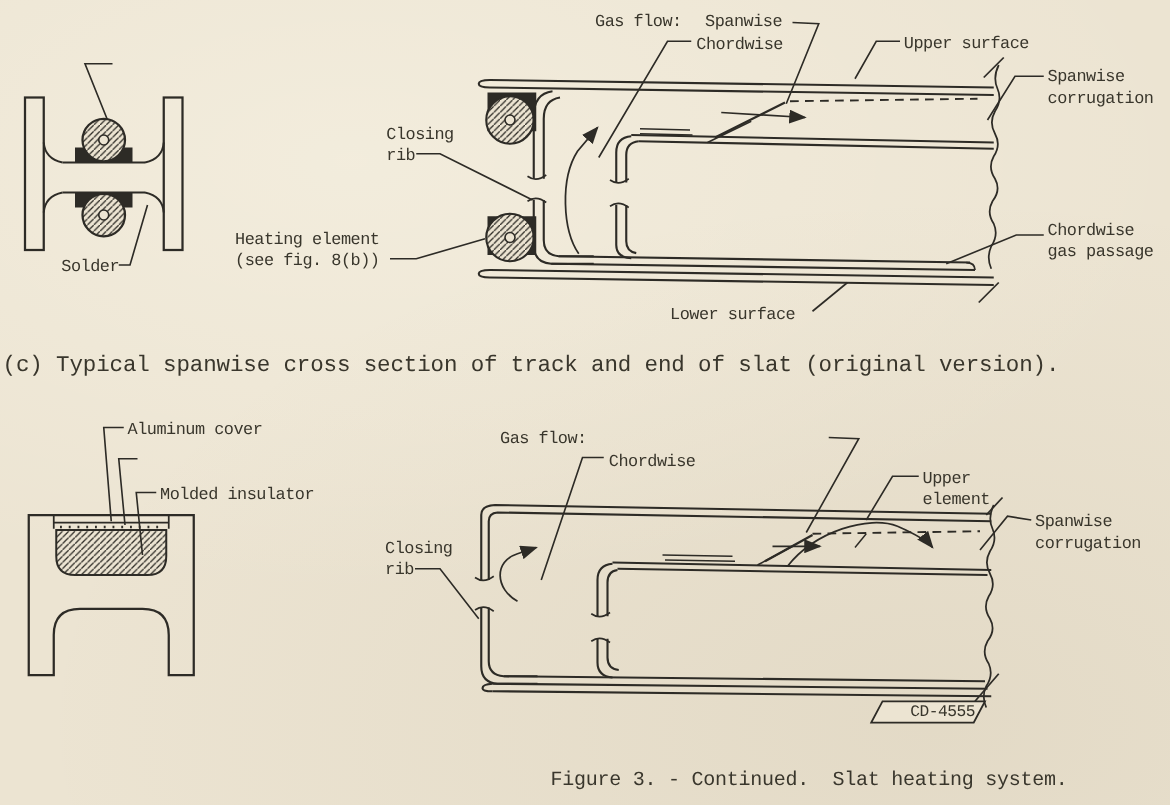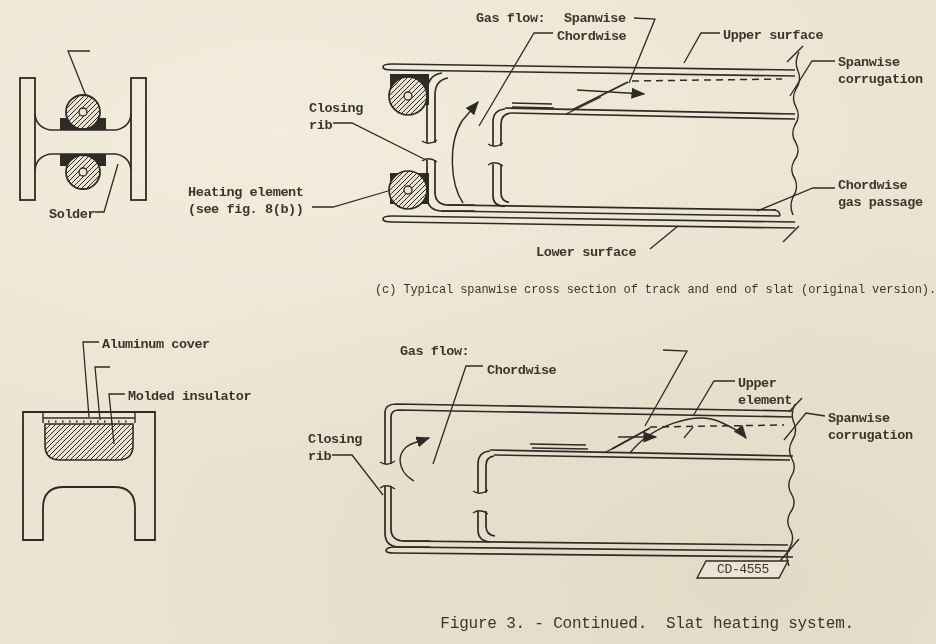--- a/index.html
+++ b/index.html
@@ -8,32 +8,32 @@
     background:
       radial-gradient(120% 90% at 30% 20%, rgba(255,252,240,.35), rgba(0,0,0,0) 60%),
       radial-gradient(140% 120% at 80% 90%, rgba(120,100,60,.08), rgba(0,0,0,0) 55%),
       #ece4d2;
     font-family:"Liberation Mono","DejaVu Sans Mono",monospace;
     color:#39362c;
   }
   svg.linework{position:absolute;left:0;top:0;}
   .lbl{
     position:absolute;font-size:13.5px;line-height:17px;letter-spacing:-0.4px;
-    white-space:pre;color:#39362c;font-weight:bold;
+    white-space:pre;color:#39362c;
   }
   .cap{
-    position:absolute;left:2px;right:0;text-align:right;
-    font-size:12px;letter-spacing:-0.1px;white-space:pre;color:#39362c;
+    position:absolute;left:2px;right:0;text-align:left;
+    font-size:18px;letter-spacing:-0.1px;white-space:pre;color:#39362c;
   }
   .figcap{
     position:absolute;left:0;right:82px;text-align:right;
     font-size:16px;letter-spacing:-0.2px;white-space:pre;color:#39362c;
   }
   .stamp{
-    position:absolute;left:706px;top:562px;width:74px;text-align:center;
+    position:absolute;left:706px;top:562px;width:74px;text-align:right;
     font-size:13px;letter-spacing:-0.4px;color:#39362c;
   }
 </style>
 </head>
 <body>
 
 <div class="page">
 
   <svg class="linework" width="936" height="644" viewBox="0 0 936 644">
     <defs>

